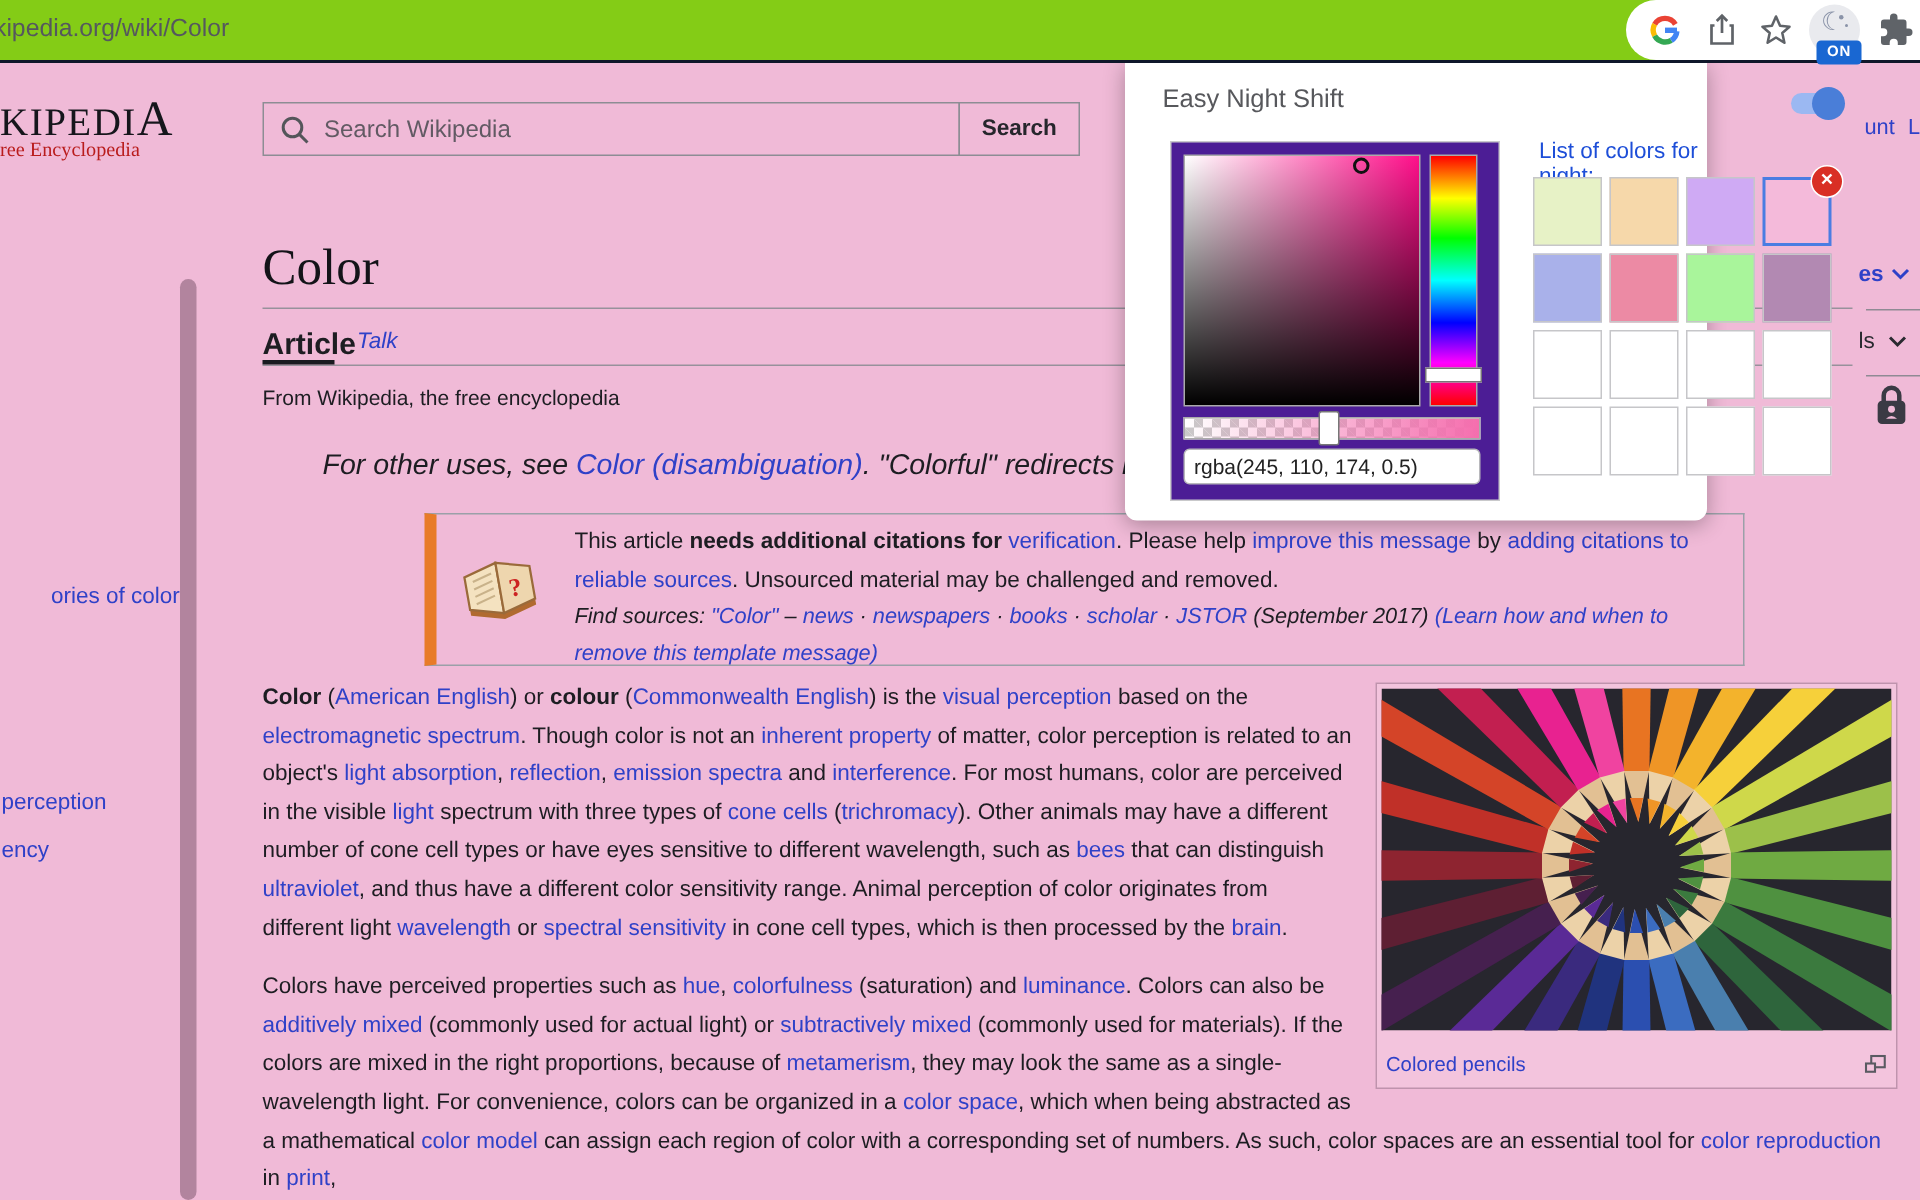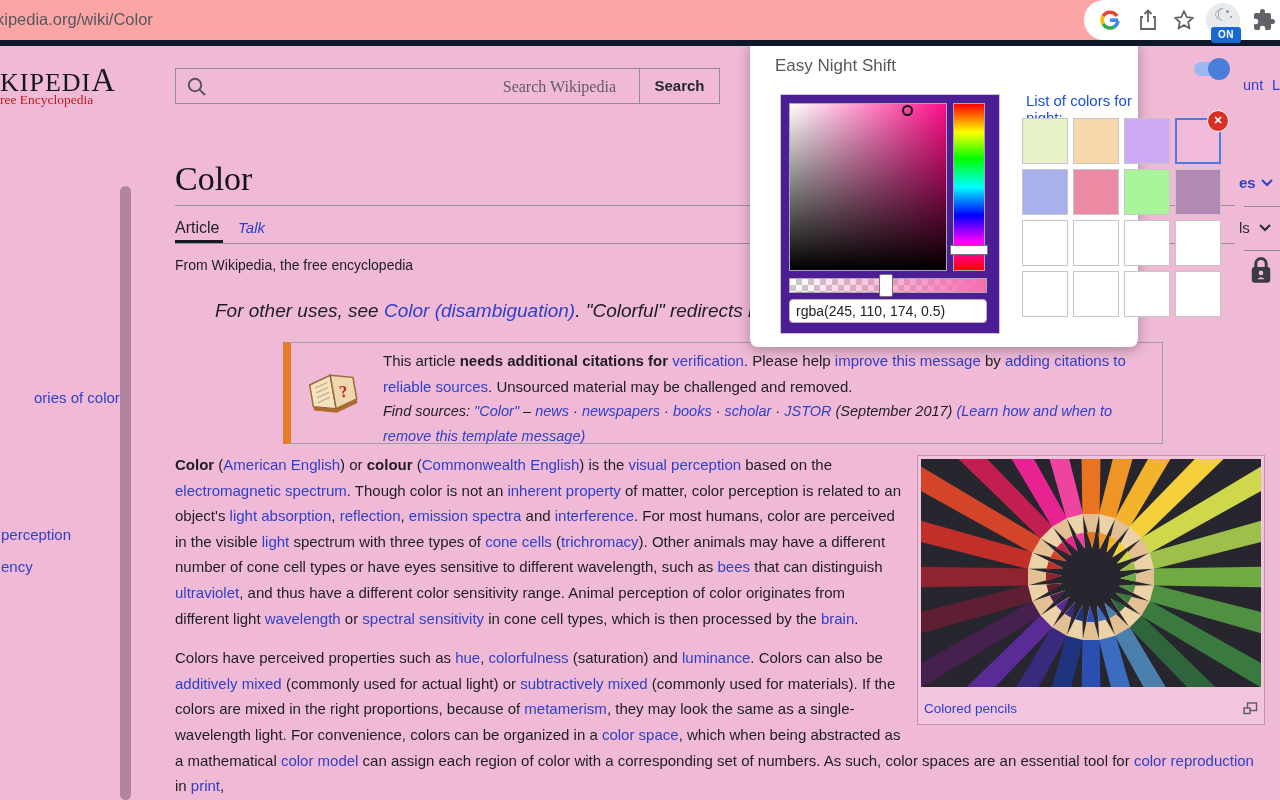--- a/index.html
+++ b/index.html
@@ -1,20 +1,20 @@
 <!DOCTYPE html>
 <html><head>
 <meta charset="utf-8">
 <style>
   html,body{margin:0;padding:0;background:#d8d8d8;}
   #screen{position:relative;width:1280px;height:800px;overflow:hidden;
     background:#f0bad7;font-family:"Liberation Sans",sans-serif;color:#1d1d22;}
   
-  #chrome-bar{position:absolute;left:0;top:0;width:1280px;height:40px;background:#fca5a5;
-    border-bottom:6px solid #0f172a;z-index:40;}
+  #chrome-bar{position:absolute;left:0;top:0;width:1280px;height:40px;background:#84cc16;
+    border-bottom:2px solid #0f172a;z-index:40;}
   #url-text{position:absolute;left:-4px;top:10px;font-size:16.5px;color:#55585e;white-space:nowrap;}
   #chrome-pill{position:absolute;right:0;top:0;width:196px;height:40px;background:#ffffff;border-radius:20px 0 0 20px;}
   .chrome-ic{position:absolute;top:8px;width:24px;height:24px;cursor:pointer;}
   #ext-circle{position:absolute;left:1206px;top:3px;width:34px;height:34px;border-radius:50%;background:#e9eaee;z-index:41;}
   #moon-glyph{position:absolute;left:8px;top:2px;font-size:17px;color:#8a93a8;font-family:"DejaVu Sans",sans-serif;}
   #on-badge{position:absolute;left:1211px;top:27px;width:30px;height:16px;background:#1967d2;border-radius:3px;
     color:#fff;font-size:10px;font-weight:bold;text-align:center;line-height:16px;z-index:50;letter-spacing:.5px;}
   
   #popup{position:absolute;left:750px;top:42px;width:388px;height:305px;background:#ffffff;border-radius:0 0 8px 8px;
     box-shadow:0 3px 14px rgba(0,0,0,.3);z-index:30;}
@@ -47,31 +47,31 @@
   .serif{font-family:"Liberation Serif",serif;}
   a.lnk,.lnk{color:#2f41c8;text-decoration:none;cursor:pointer;}
   .b{font-weight:bold;}
   #wordmark{position:absolute;left:0px;top:62px;z-index:1;cursor:pointer;}
   #wordmark .big{font-size:26px;letter-spacing:1px;color:#16161c;}
   #wordmark .bigA{font-size:33px;color:#16161c;}
   #tagline{position:absolute;left:0px;top:92px;font-size:13.5px;color:#b91c1c;z-index:1;}
   #searchbar{position:absolute;left:175px;top:68px;width:545px;height:36px;z-index:1;}
   #search-box{position:absolute;left:0;top:0;width:465px;height:34px;border:1px solid #8d8d94;box-sizing:border-box;height:36px;}
   #search-input{position:absolute;left:38px;top:5px;width:400px;height:24px;border:none;outline:none;background:transparent;
-    font-size:16px;color:#3c3c42;font-family:Liberation Serif, serif;text-align:right;}
+    font-size:16px;color:#3c3c42;font-family:Liberation Sans, sans-serif;}
   #search-input::placeholder{color:#4a4a50;opacity:.85;}
   #search-btn{position:absolute;left:464px;top:0;width:81px;height:36px;border:1px solid #8d8d94;box-sizing:border-box;
     font-size:15px;font-weight:bold;color:#26262c;text-align:center;line-height:34px;cursor:pointer;}
   #scroll-thumb{position:absolute;left:120px;top:186px;width:11px;height:614px;border-radius:6px;background:#b2849e;z-index:1;cursor:grab;}
   .side-frag{position:absolute;left:1px;font-size:15px;color:#2f41c8;z-index:1;cursor:pointer;white-space:nowrap;}
   .right-frag{position:absolute;font-size:15px;z-index:1;white-space:nowrap;cursor:pointer;}
   .hr-frag{position:absolute;left:1244px;width:36px;border-top:1px solid #8f8a94;z-index:1;}
   #page-title{position:absolute;left:175px;top:160px;font-size:34px;color:#131318;z-index:1;}
   #title-rule{position:absolute;left:175px;top:205px;width:1060px;border-top:1px solid #97919b;z-index:1;}
-  #tab-article{position:absolute;left:175px;top:219px;font-size:16px;color:#1d1d22;z-index:1;cursor:pointer;}
+  #tab-article{position:absolute;left:175px;top:219px;font-size:20px;color:#1d1d22;z-index:1;cursor:pointer;font-weight:bold;}
   #tab-article-underline{position:absolute;left:175px;top:240px;width:48px;border-top:3px solid #1a1a20;z-index:2;}
   #tab-talk{position:absolute;left:238px;top:219px;font-size:15px;z-index:1;cursor:pointer;font-style:italic;}
   #tabs-rule{position:absolute;left:175px;top:243px;width:1060px;border-top:1px solid #97919b;z-index:1;}
   #subtitle{position:absolute;left:175px;top:257px;font-size:14px;z-index:1;}
   #hatnote{position:absolute;left:205px;top:300px;font-size:19px;font-style:italic;white-space:nowrap;z-index:1;margin-left:10px;}
   #ambox{position:absolute;left:283px;top:342px;width:880px;height:102px;box-sizing:border-box;
     border:1px solid #9aa0a8;border-left:8px solid #e87b28;z-index:1;}
   #ambox-icon{position:absolute;left:12px;top:22px;}
   #ambox-text{position:absolute;left:92px;top:5px;width:776px;font-size:15px;line-height:25.5px;}
   #ambox-find{position:absolute;left:92px;top:56px;width:776px;font-size:14.5px;line-height:25px;font-style:italic;}

